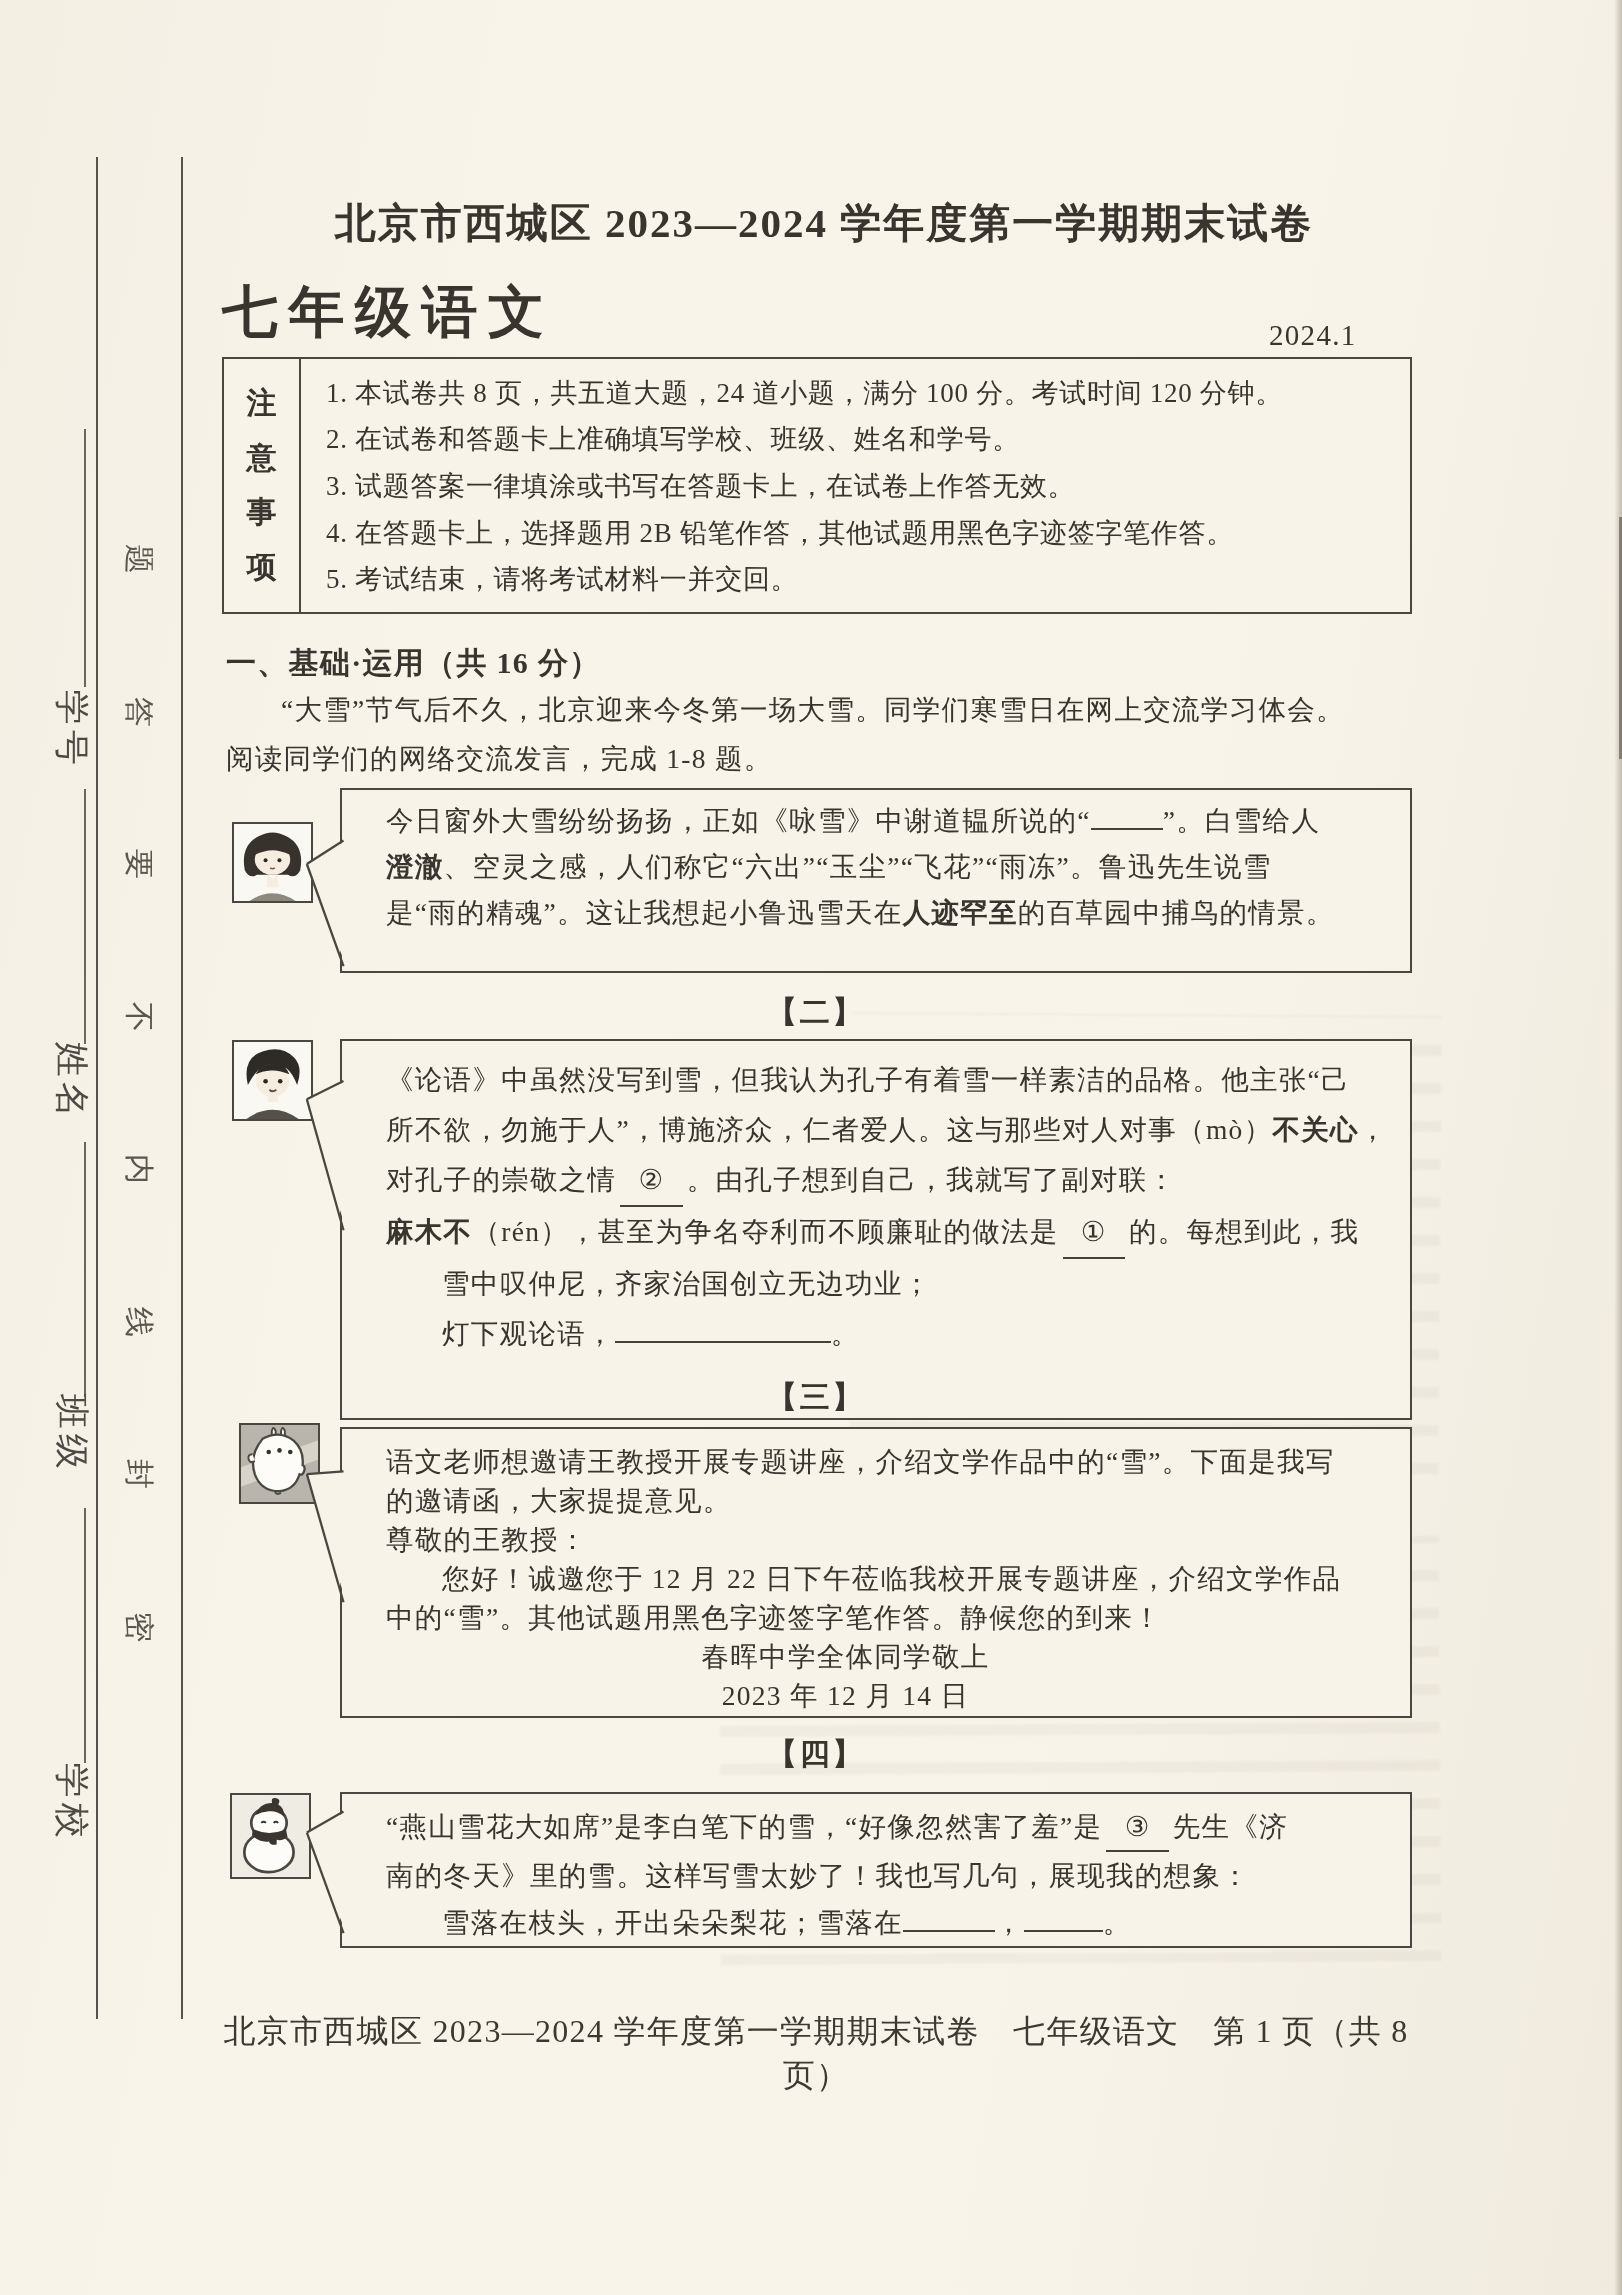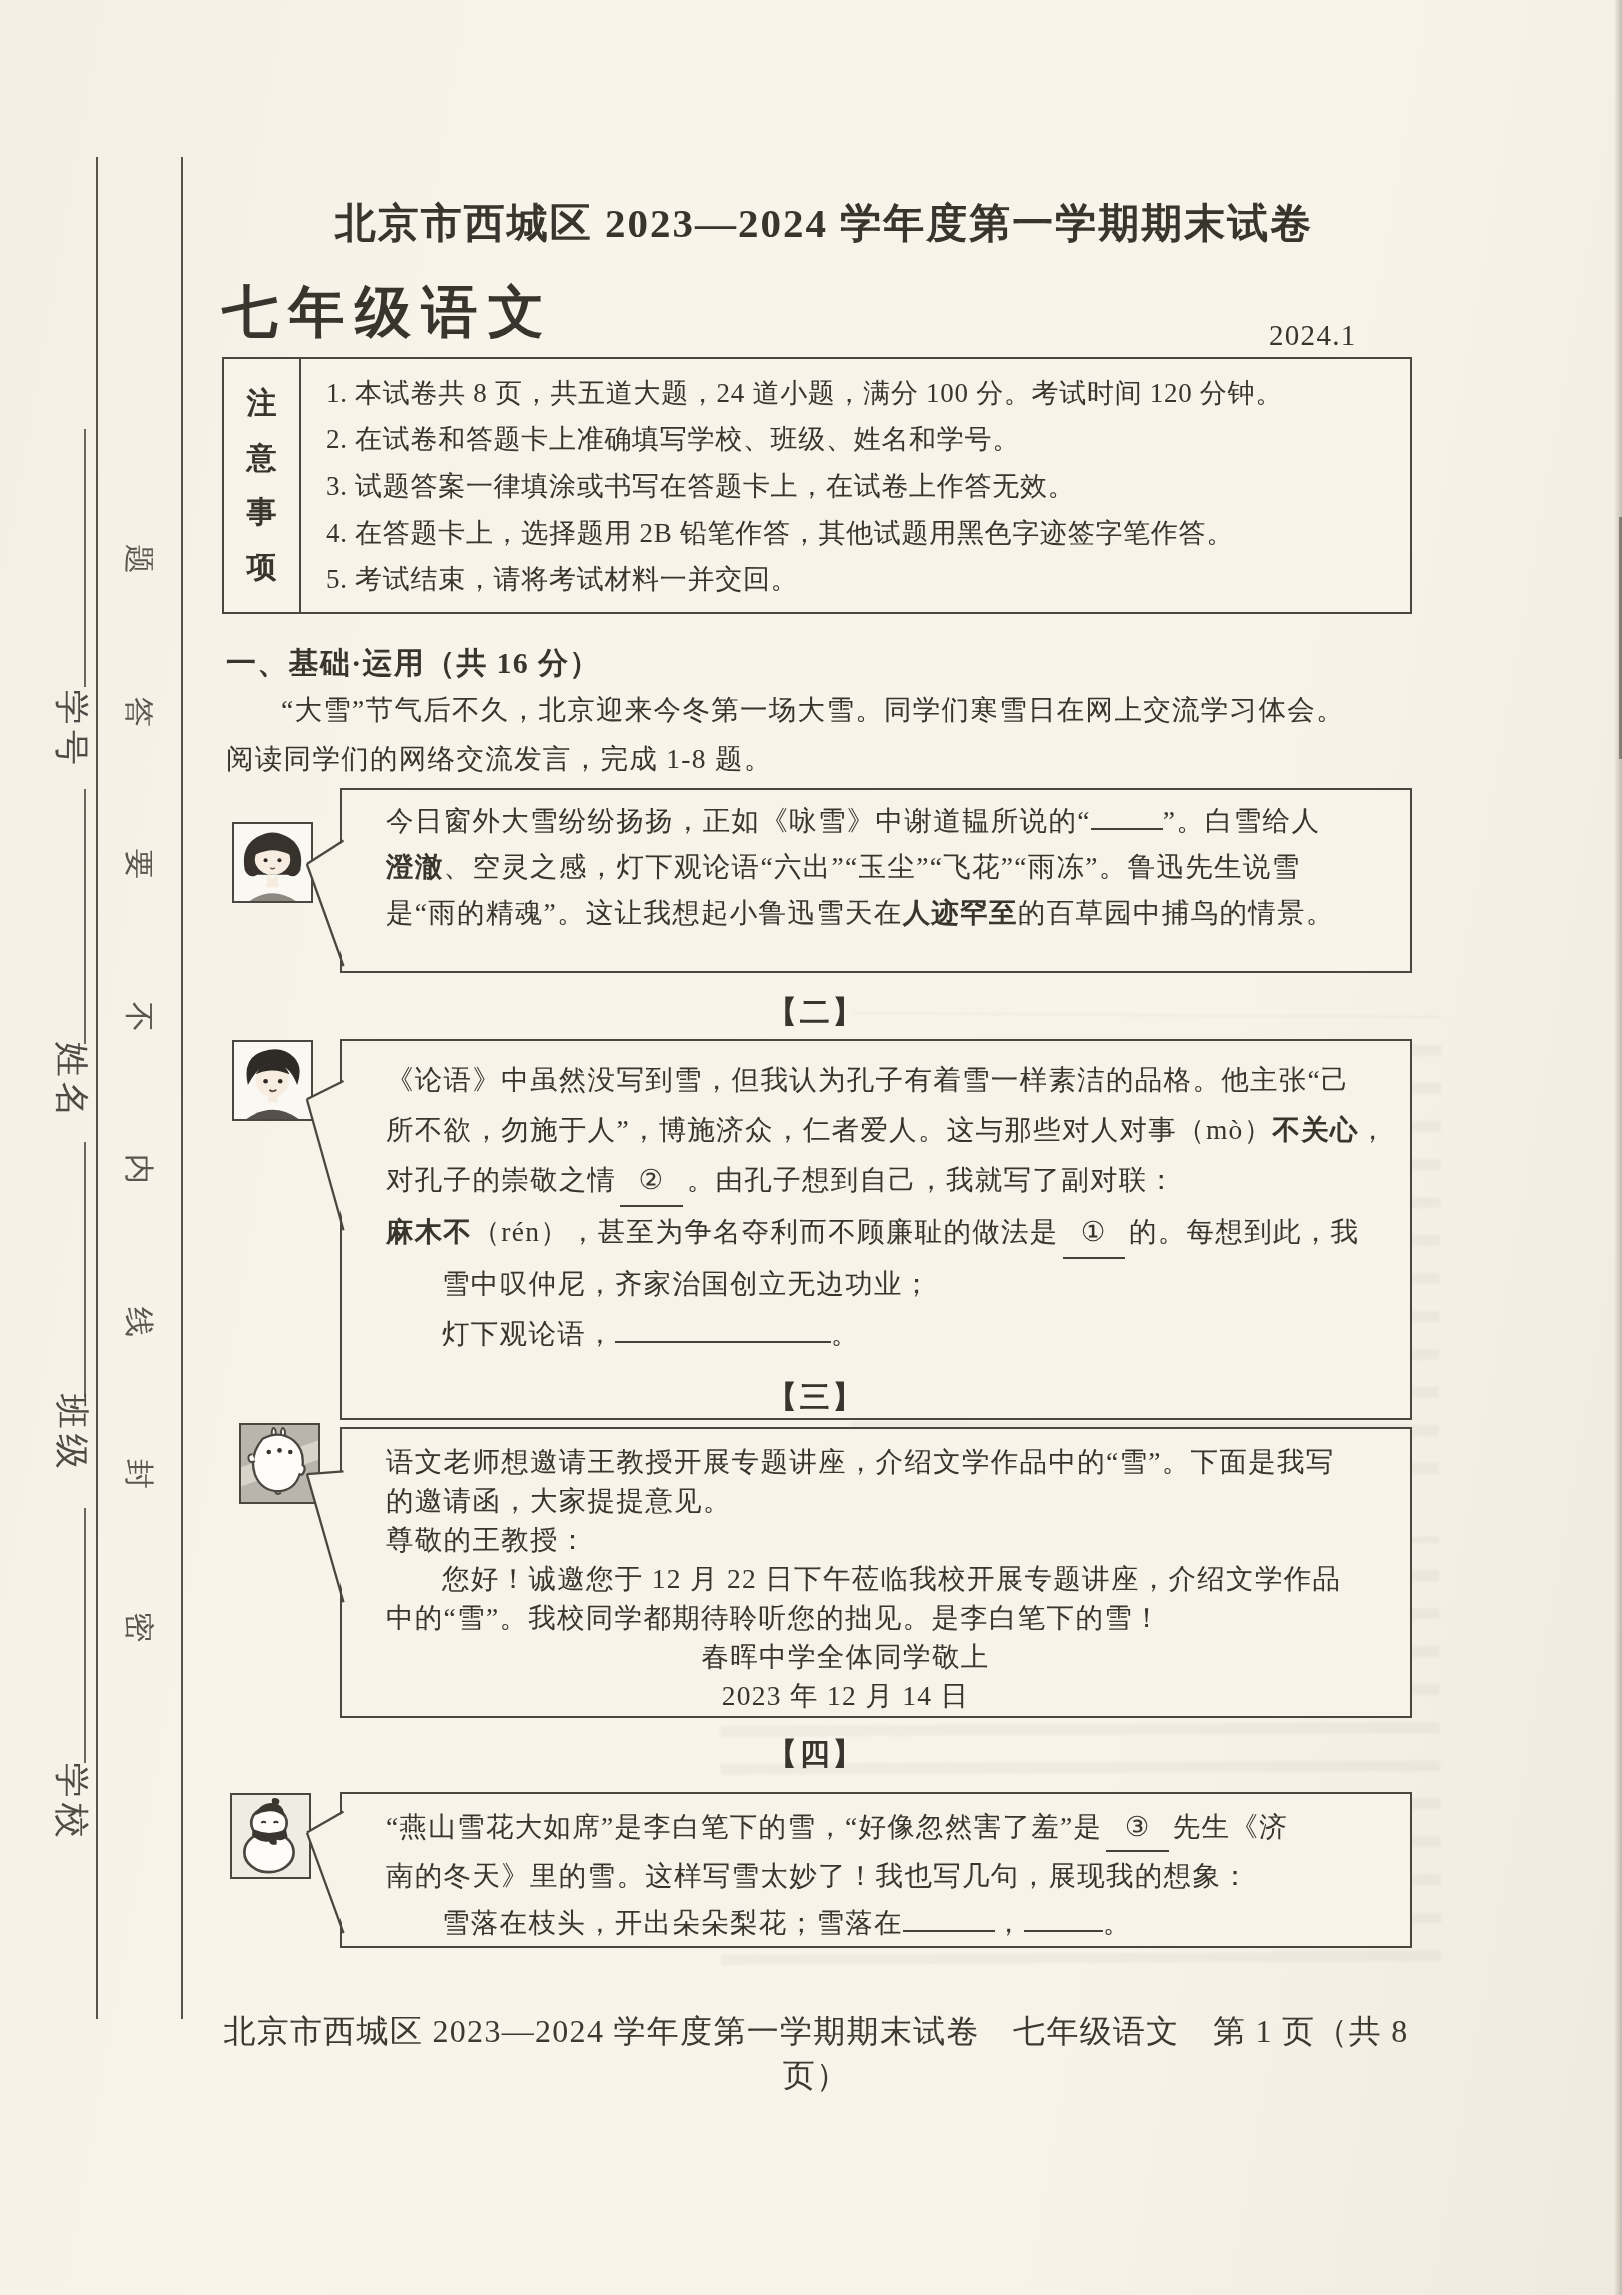--- a/index.html
+++ b/index.html
@@ -122,21 +122,21 @@
     <ellipse cx="50" cy="46" rx="23" ry="20" fill="#f7ece0"></ellipse>
     <path d="M27 40 Q33 24 50 23 Q67 24 73 40 Q60 34 50 34 Q40 34 27 40 Z" fill="#37322c"></path>
     <circle cx="41" cy="47" r="2.6" fill="#2c2824"></circle>
       <circle cx="59" cy="47" r="2.6" fill="#2c2824"></circle>
     <path d="M47 57 Q50 59 53 57" stroke="#6b5d4d" stroke-width="2" fill="none"></path>
     <path d="M44 64 Q50 78 56 64 L58 82 L42 82 Z" fill="#f7ece0"></path>
     <path d="M20 100 Q50 80 80 100 Z" fill="#8d8880"></path>
   </svg>
   <div class="bubble" style="top:788px;height:185px;--lh:46px;padding-top:7.9px">
       <div class="line"><span>今日窗外大雪纷纷扬扬，正如《咏雪》中谢道韫所说的“</span><span class="blank" style="width: 72px;"></span><span>”。白雪给人</span></div>
-      <div class="line"><span class="b">澄澈</span><span>、空灵之感，灯下观论语“六出”“玉尘”“飞花”“雨冻”。鲁迅先生说雪</span></div>
+      <div class="line"><span class="b">澄澈</span><span>、空灵之感，人们称它“六出”“玉尘”“飞花”“雨冻”。鲁迅先生说雪</span></div>
       <div class="line"><span>是“雨的精魂”。这让我想起小鲁迅雪天在</span><span class="b">人迹罕至</span><span>的百草园中捕鸟的情景。</span></div>
     </div>
   <svg class="tail" style="left:304px;top:826px" width="79" height="152" viewBox="0 0 120 232">
     <polygon points="4,58 64,22 64,214" fill="#f7f3e9"></polygon>
     <line x1="4" y1="58" x2="60" y2="22" stroke="#4a4640" stroke-width="3.5"></line>
     <line x1="4" y1="58" x2="60" y2="214" stroke="#4a4640" stroke-width="3.5"></line>
   </svg>
 
   <div class="post-tag" style="top:992px">【二】</div>
   <svg class="avatar" style="left:232px;top:1040px" width="81" height="81" viewBox="0 0 100 100">
@@ -175,21 +175,21 @@
       <circle cx="50" cy="33" r="3" fill="#37332d"></circle>
       <circle cx="64" cy="35" r="3" fill="#37332d"></circle>
     <path d="M15 38 Q8 38 10 45 Q12 50 18 47" fill="#fdfcf8" stroke="#4a4640" stroke-width="2.5"></path>
     <path d="M44 86 Q46 92 52 88" fill="none" stroke="#4a4640" stroke-width="2.5"></path>
   </svg>
   <div class="bubble" style="top:1427px;height:291px;--lh:39px;padding-top:13px">
       <div class="line"><span>语文老师想邀请王教授开展专题讲座，介绍文学作品中的“雪”。下面是我写</span></div>
       <div class="line"><span>的邀请函，大家提提意见。</span></div>
       <div class="line"><span>尊敬的王教授：</span></div>
       <div class="line indent"><span>您好！诚邀您于 12 月 22 日下午莅临我校开展专题讲座，介绍文学作品</span></div>
-      <div class="line"><span>中的“雪”。我校同学都期待聆听您的拙见。是李白笔下的雪！</span></div>
+      <div class="line"><span>中的“雪”。其他试题用黑色字迹签字笔作答。静候您的到来！</span></div>
       <div class="line right"><span>春晖中学全体同学敬上</span></div>
       <div class="line right"><span>2023 年 12 月 14 日</span></div>
     </div>
   <svg class="tail" style="left:304px;top:1427px" width="79" height="291" viewBox="0 0 120 445">
     <polygon points="4,72 64,68 64,268" fill="#f7f3e9"></polygon>
     <line x1="4" y1="72" x2="60" y2="68" stroke="#4a4640" stroke-width="3.5"></line>
     <line x1="4" y1="72" x2="60" y2="268" stroke="#4a4640" stroke-width="3.5"></line>
   </svg>
 
   <div class="post-tag" style="top:1734px">【四】</div>

